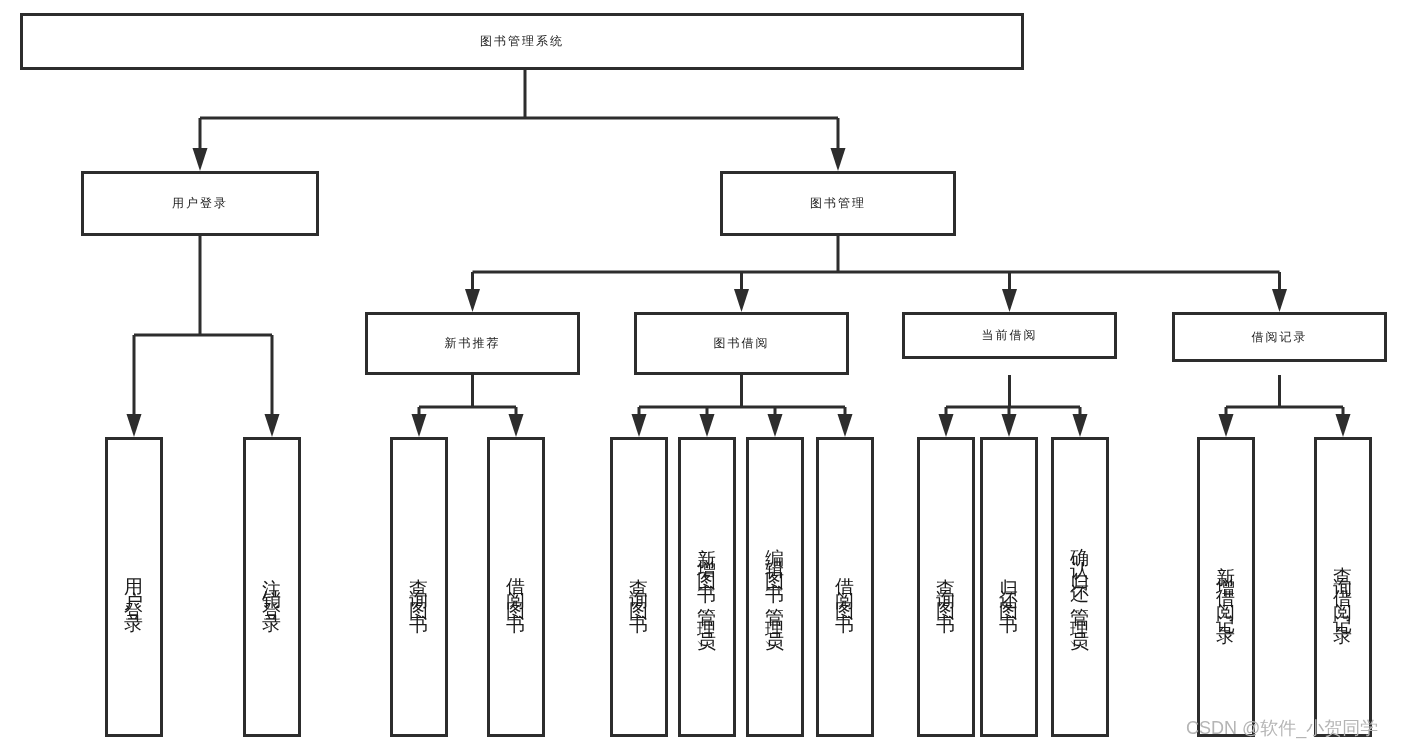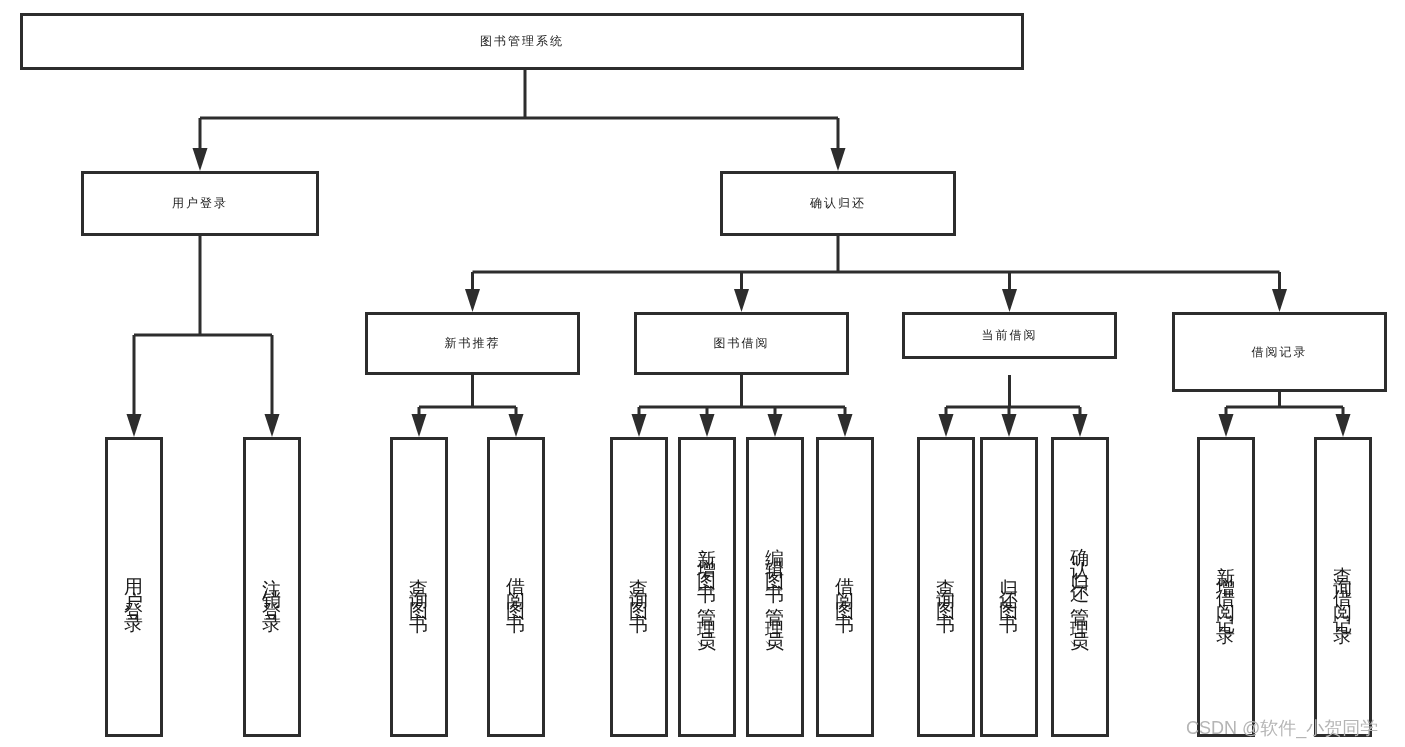--- a/index.html
+++ b/index.html
@@ -81,26 +81,26 @@
     <polygon points="1072.5,414 1087.5,414 1080,437"></polygon>
 
     <path d="M1279.5 375 V407 M1226 407 H1343 M1226 407 V419 M1343 407 V419"></path>
     <polygon points="1218.5,414 1233.5,414 1226,437"></polygon>
     <polygon points="1335.5,414 1350.5,414 1343,437"></polygon>
   </svg>
 
   <div class="node hnode" style="left:20px;top:13px;width:1004px;height:57px">图书管理系统</div>
 
   <div class="node hnode" style="left:81px;top:171px;width:238px;height:65px">用户登录</div>
-  <div class="node hnode" style="left:720px;top:171px;width:236px;height:65px">确认归还</div>
+  <div class="node hnode" style="left:720px;top:171px;width:236px;height:65px">图书管理</div>
 
   <div class="node hnode" style="left:634px;top:312px;width:215px;height:63px">图书借阅</div>
   <div class="node hnode" style="left:365px;top:312px;width:215px;height:63px">新书推荐</div>
   <div class="node hnode" style="left:902px;top:312px;width:215px;height:47px">当前借阅</div>
-  <div class="node hnode" style="left:1172px;top:312px;width:215px;height:80px">借阅记录</div>
+  <div class="node hnode" style="left:1172px;top:312px;width:215px;height:50px">借阅记录</div>
 
   <div class="node vnode" style="left:105px;top:437px;width:58px;height:300px">用户登录</div>
   <div class="node vnode" style="left:243px;top:437px;width:58px;height:300px">注销登录</div>
 
   <div class="node vnode" style="left:390px;top:437px;width:58px;height:300px">查询图书</div>
   <div class="node vnode" style="left:487px;top:437px;width:58px;height:300px">借阅图书</div>
 
   <div class="node vnode" style="left:610px;top:437px;width:58px;height:300px">查询图书</div>
   <div class="node vnode" style="left:678px;top:437px;width:58px;height:300px">新增图书（管理员）</div>
   <div class="node vnode" style="left:746px;top:437px;width:58px;height:300px">编辑图书（管理员）</div>

